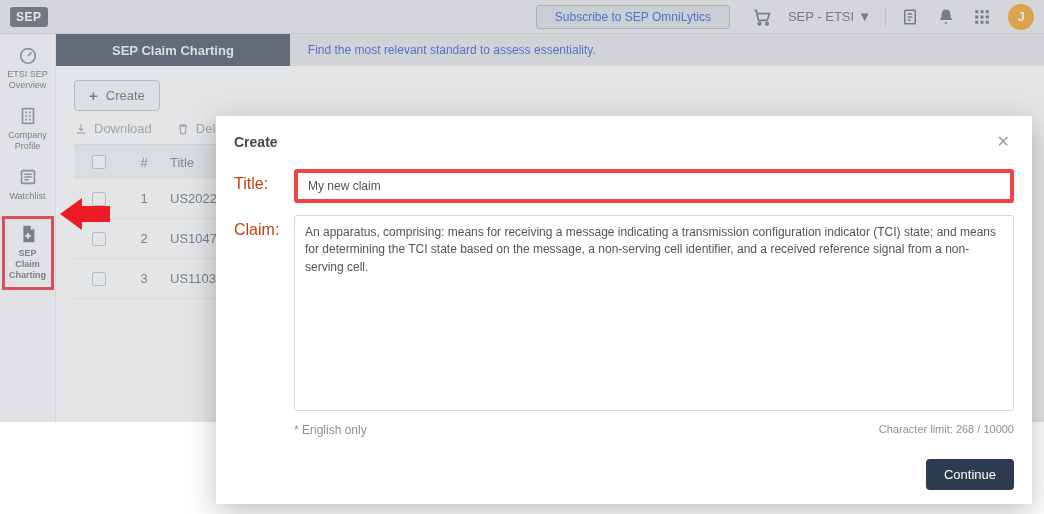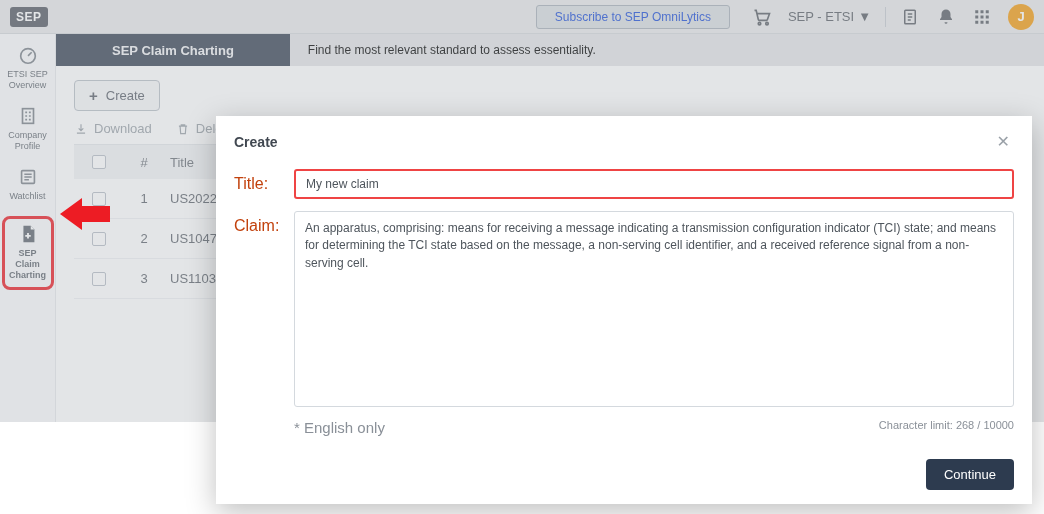--- a/index.html
+++ b/index.html
@@ -10,49 +10,49 @@
 .top-spacer { flex: 1; }
 .sub-btn { background: #d9dde0; border: 1px solid #a8b0b8; color: #1d4ed8; font-size: 12px; padding: 4px 18px; border-radius: 3px; cursor: pointer; margin-right: 14px; }
 .top-icon { width: 28px; height: 28px; display: flex; align-items: center; justify-content: center; cursor: pointer; color: #5a5f66; margin: 0 4px; }
 .account-select { color: #5a5f66; font-size: 13px; margin: 0 8px; cursor: pointer; display: flex; align-items: center; gap: 4px; }
 .vdiv { width: 1px; height: 20px; background: #c5cad0; margin: 0 6px; }
 .avatar { width: 26px; height: 26px; background: #f39c12; border-radius: 50%; color: #fff; font-size: 13px; font-weight: 600; display: flex; align-items: center; justify-content: center; margin-left: 8px; }
 .body { flex: 1; display: flex; overflow: hidden; }
 .sidebar { width: 56px; background: #fafbfc; border-right: 1px solid #e6e8eb; display: flex; flex-direction: column; align-items: center; padding-top: 10px; gap: 14px; position: relative; z-index: 2; }
 .sb-item { width: 52px; display: flex; flex-direction: column; align-items: center; gap: 3px; cursor: pointer; color: #5f656d; text-align: center; }
 .sb-label { font-size: 9px; line-height: 11px; }
-.sb-active { border: 3px solid #ed1c24; border-radius: 8px; padding: 4px 2px 6px 2px; }
+.sb-active { border: 3px solid #ed1c24; border-radius: 0; padding: 4px 2px 6px 2px; }
 .main { flex: 1; display: flex; flex-direction: column; background: #fff; position: relative; }
 .pagebar { height: 32px; background: #e3e4e6; display: flex; align-items: center; }
 .pagebar-title { background: #3a4455; color: #f1f2f4; font-size: 13px; font-weight: 600; height: 32px; display: flex; align-items: center; padding: 0 56px 0 56px; }
-.pagebar-sub { color: #000000; font-size: 12px; margin-left: 18px; text-align: right; }
+.pagebar-sub { color: #1d4ed8; font-size: 12px; margin-left: 18px; text-align: right; }
 .toolbar-area { padding: 14px 18px 10px 18px; }
 .create-btn { display: inline-flex; align-items: center; gap: 8px; border: 1px solid #b9c0c7; background: #f6f7f8; color: #5a6069; font-size: 13px; padding: 6px 14px; border-radius: 4px; cursor: pointer; }
 .tb-row { display: flex; gap: 24px; padding: 0 18px 8px 18px; color: #9aa1a8; font-size: 13px; }
 .tb-link { display: flex; align-items: center; gap: 6px; cursor: pointer; }
 .table { margin: 0 18px; border-top: 1px solid #e3e6ea; }
 .thead { display: flex; align-items: center; height: 34px; background: #f2f3f5; color: #6a7077; font-size: 13px; }
 .col-chk { width: 50px; display: flex; justify-content: center; }
 .col-num { width: 40px; text-align: center; }
 .col-title { flex: 1; padding-left: 6px; }
 .trow { display: flex; align-items: center; height: 40px; border-bottom: 1px solid #eef0f3; color: #5f656d; font-size: 13px; }
 .chk { width: 14px; height: 14px; border: 1px solid #b7bec6; border-radius: 2px; background: #fff; }
 .overlay { position: absolute; inset: 0; background: rgba(175,180,186,0.35); z-index: 3; pointer-events: none; }
 .red-arrow { position: absolute; top: 194px; left: 60px; z-index: 4; pointer-events: none; }
 .modal { position: absolute; top: 116px; left: 216px; width: 816px; height: 388px; background: #fff; box-shadow: 0 8px 28px rgba(0,0,0,0.25); z-index: 5; display: flex; flex-direction: column; }
 .modal-head { display: flex; align-items: center; justify-content: space-between; padding: 14px 18px 10px 18px; }
 .modal-title { color: #414851; font-size: 14px; font-weight: 600; }
 .close-x { color: #9aa1a8; font-size: 16px; cursor: pointer; padding: 2px 4px; }
 .modal-body { flex: 1; padding: 6px 18px 0 18px; overflow: hidden; }
 .field-row { display: flex; gap: 14px; margin-bottom: 12px; }
 .flabel { width: 46px; color: #c2410c; font-size: 16px; padding-top: 6px; }
-.tinput { flex: 1; border: 2px solid #ef4444; border-radius: 3px; padding: 6px 10px; font-size: 12px; color: #4e555c; }
+.tinput { flex: 1; border: 4px solid #ef4444; border-radius: 3px; padding: 6px 10px; font-size: 12px; color: #4e555c; }
 .tarea { flex: 1; border: 1px solid #d4d9de; border-radius: 3px; padding: 8px 10px; font-size: 12px; color: #4e555c; height: 196px; resize: none; line-height: 1.45; }
 .meta-row { display: flex; gap: 14px; margin-top: 4px; }
-.meta-left { margin-left: 60px; color: #8a9098; font-size: 15px; }
+.meta-left { margin-left: 60px; color: #8a9098; font-size: 12px; }
 .meta-right { margin-left: auto; color: #8a9098; font-size: 11px; }
 .modal-foot { padding: 10px 18px 14px 18px; display: flex; justify-content: flex-end; }
 .continue { background: #2d3b4f; color: #fff; font-size: 13px; padding: 8px 18px; border: none; border-radius: 4px; cursor: pointer; }
 svg { display: block; }
 </style>
 </head>
 <body>
 
 <div class="app">
   <div class="topbar">

